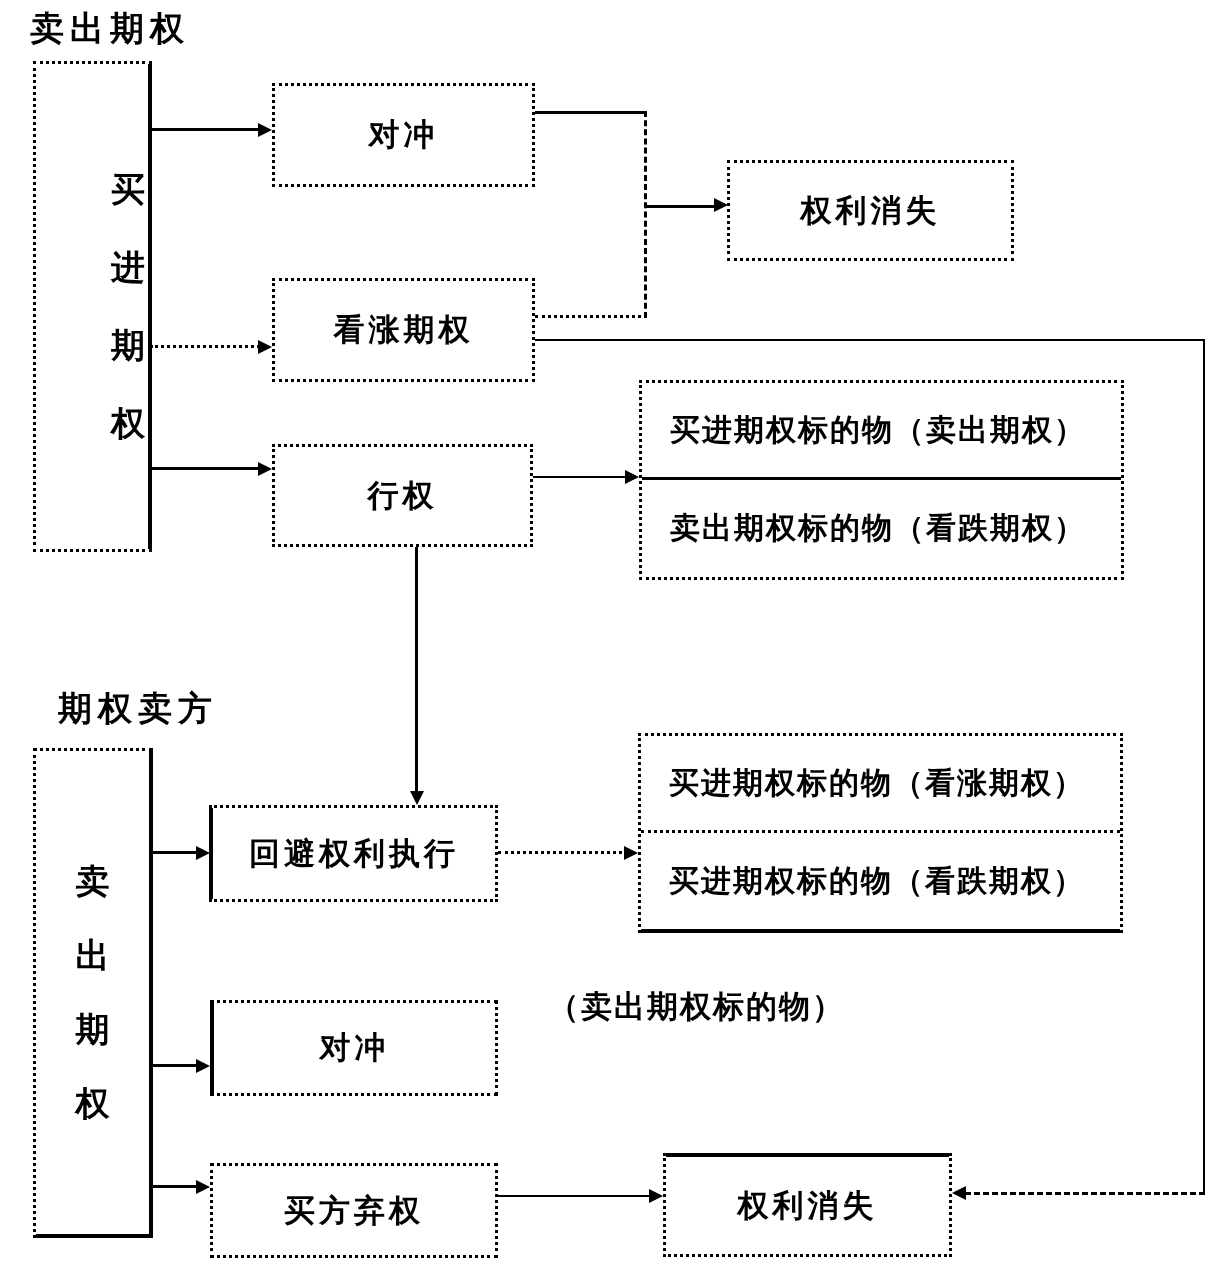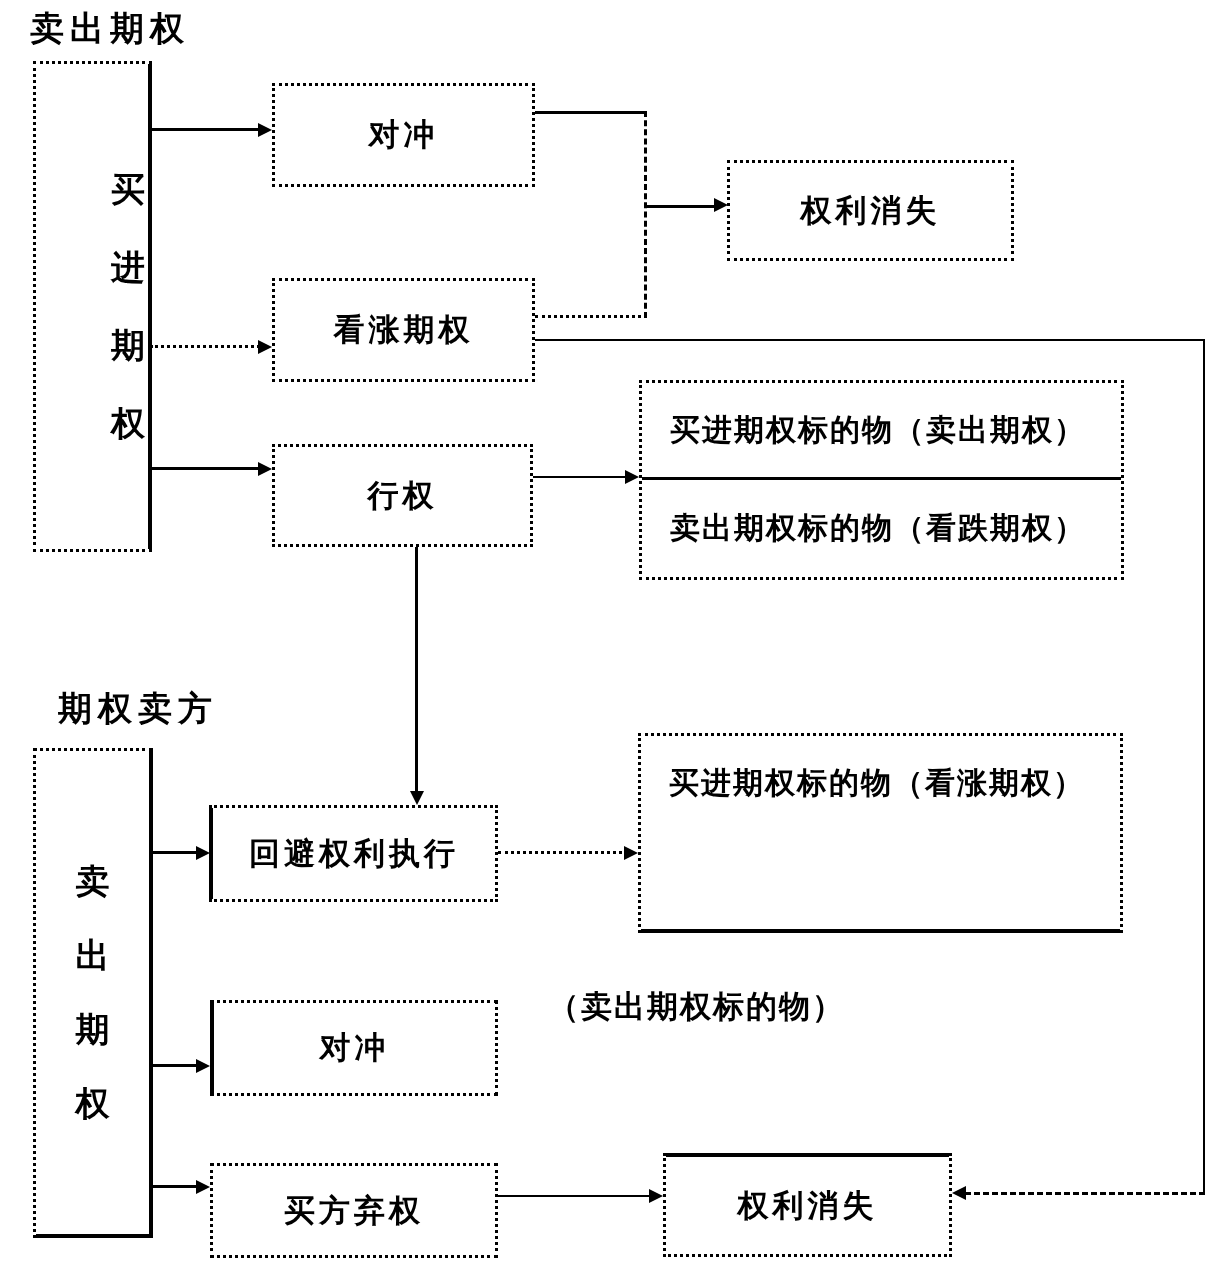--- a/index.html
+++ b/index.html
@@ -135,20 +135,23 @@
   </div>
 
   <div class="box solid-left" style="left:209px; top:805px; width:289px; height:97px;">
     <span>回避权利执行</span>
   </div>
 
   <div class="box dbox solid-bottom" style="left:638px; top:733px; width:485px; height:200px;">
     <div class="drow drow-top">
       <span>买进期权标的物（看涨期权）</span>
     </div>
+    <div class="drow drow-bottom div-dotted">
+      <span>买进期权标的物（看跌期权）</span>
+    </div>
   </div>
 
   <div class="box solid-left" style="left:210px; top:1000px; width:288px; height:96px;">
     <span>对冲</span>
   </div>
 
   <div class="box" style="left:210px; top:1163px; width:288px; height:95px;text-align:right;">
     <span>买方弃权</span>
   </div>
 

